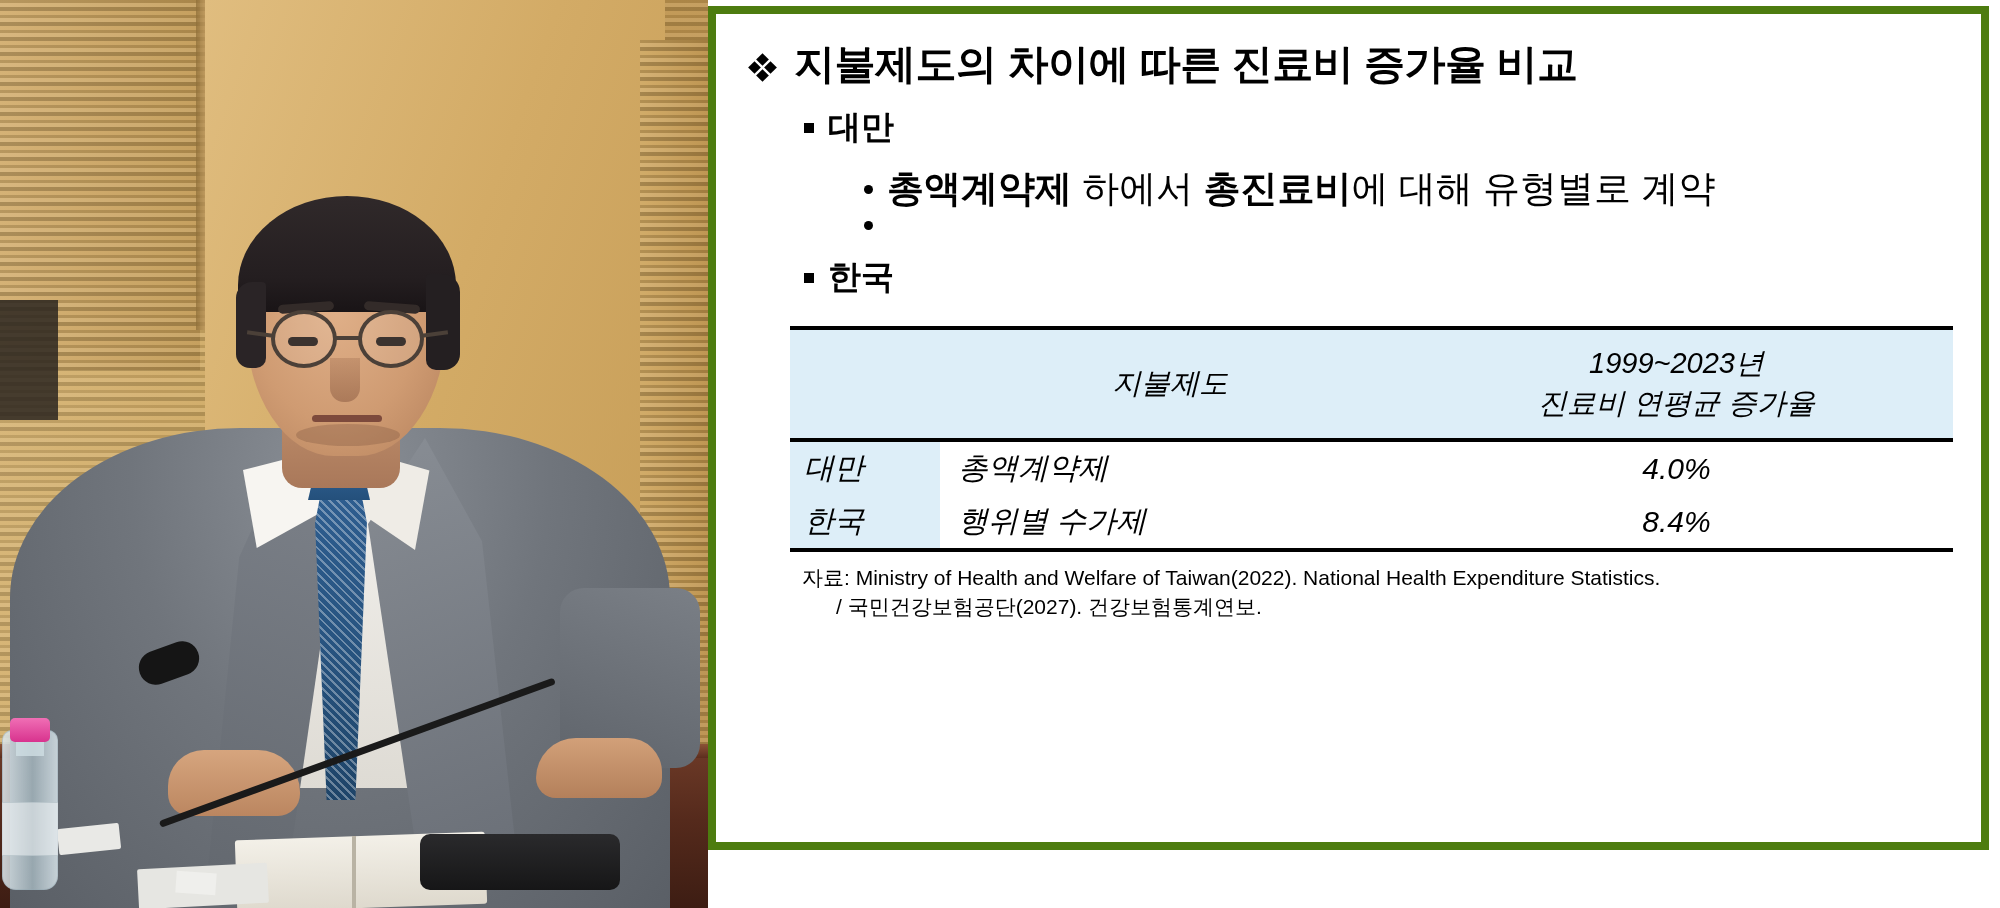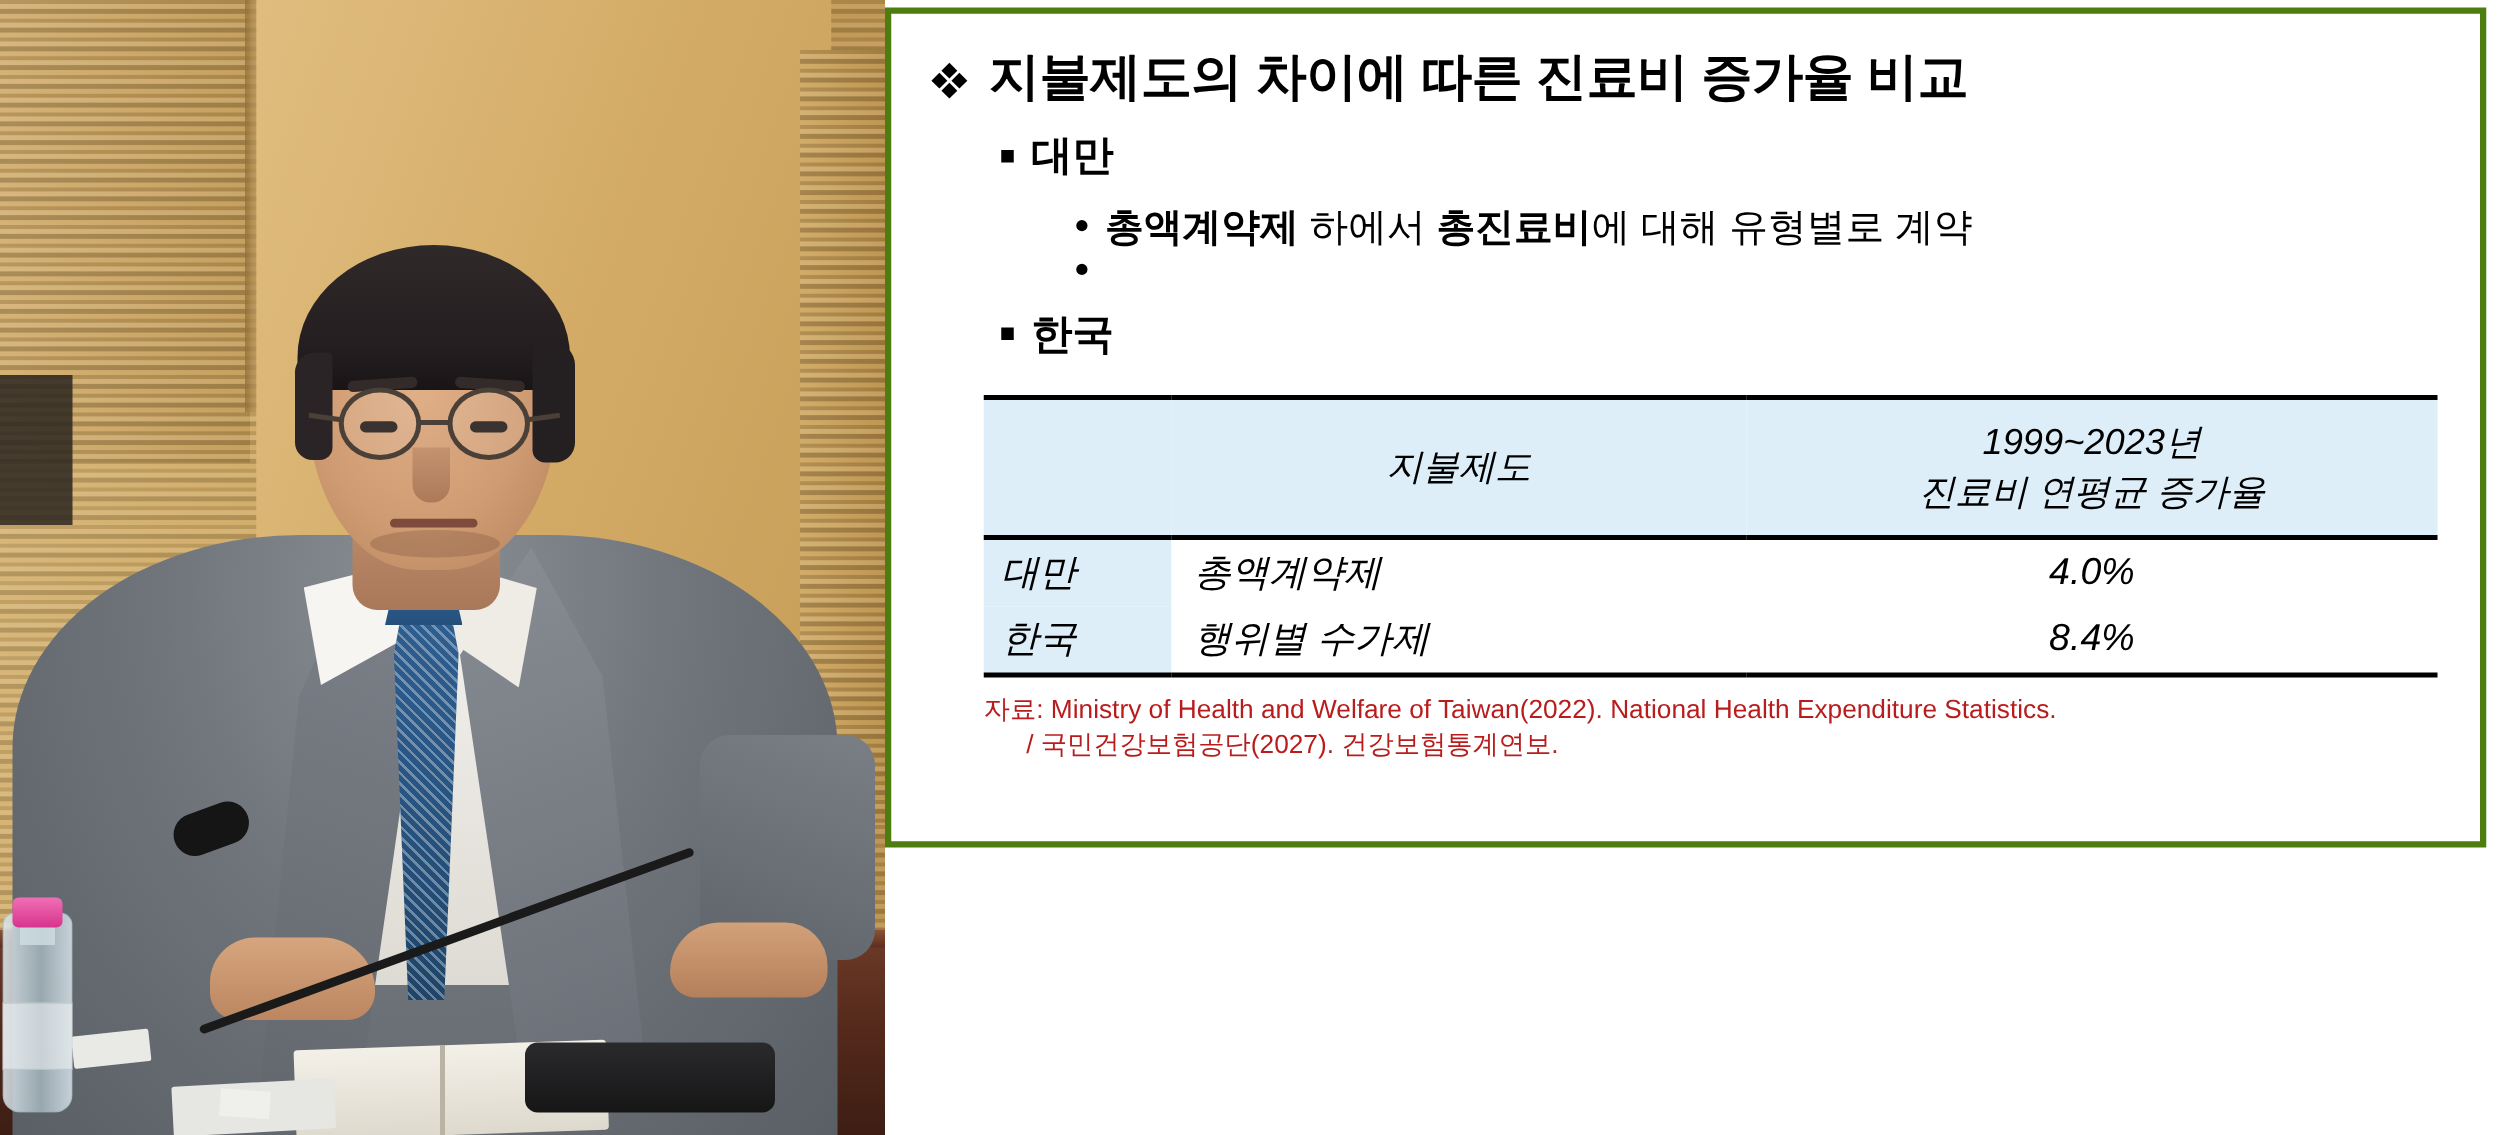--- a/index.html
+++ b/index.html
@@ -239,22 +239,22 @@
   .slide-pane {
     position: relative;
     flex: 0 0 1292px;
     width: 1292px; height: 908px;
     background: #ffffff;
     padding: 0;
   }
   .slide-frame {
     position: absolute;
     left: 0px; top: 6px;
-    width: 1281px; height: 672px;
-    border: 5px solid #4d7c0f;
+    width: 1281px; height: 844px;
+    border: 8px solid #4d7c0f;
     background: #ffffff;
   }
   .slide-inner {
     position: absolute; inset: 0;
     padding: 14px 26px 10px 26px;
   }
 
   
   .title-row { display: flex; align-items: flex-start; gap: 18px; margin-top: 14px; margin-left: 8px;}
   .diamond-bullet {
@@ -273,21 +273,21 @@
   }
 
   
   .lvl2-row { display:flex; align-items:center; gap:14px; margin-left: 62px; margin-top: 18px; }
   .sq-bullet { width: 10px; height: 10px; background:#000; flex:0 0 auto; }
   .lvl2-text { font-size: 33px; font-weight: bold; color:#000; }
 
   
   .lvl3-row { display:flex; align-items:baseline; gap:14px; margin-left: 122px; margin-top: 16px; }
   .dot-bullet { width: 9px; height: 9px; background:#000; border-radius:50%; flex:0 0 auto; position:relative; top:-7px;}
-  .lvl3-text { font-size: 31px; color:#000; line-height:1.25; }
+  .lvl3-text { font-size: 37px; color:#000; line-height:1.25; }
   .lvl3-text.indent { margin-left: 14px; }
   .b { font-weight: bold; }
   .pct { font-weight: bold; }
 
   
   .tbl-wrap { margin-left: 48px; margin-top: 26px; width: 1163px; font-style: italic; }
   table.cmp { border-collapse: collapse; width: 100%; table-layout: fixed; }
   table.cmp th, table.cmp td { padding: 0; }
   .hdr-top-line { border-top: 4px solid #000; }
   .hdr-row th {
@@ -302,21 +302,21 @@
   .c3 { width: 553px; }
   .body-row td {
     font-size: 30px; height: 55px; vertical-align: middle; color:#000;
   }
   .body-row td.country { background:#ddeef8; text-align:left; padding-left: 14px; }
   .body-row td.scheme { text-align:left; padding-left: 18px; }
   .body-row td.val { text-align:center; }
   .last-row td { border-bottom: 4px solid #000; }
 
   
-  .foot { margin-left: 48px; margin-top: 12px; font-size: 21px; color:#b91c1c; line-height:1.35; }
+  .foot { margin-left: 60px; margin-top: 12px; font-size: 21px; color:#000000; line-height:1.35; }
   .foot .l2 { margin-left: 34px; }
 </style>
 </head>
 <body>
 
 <div id="root">
 
   <div class="photo-pane">
     <div class="wall"></div>
     <div class="wall-plain"></div>

